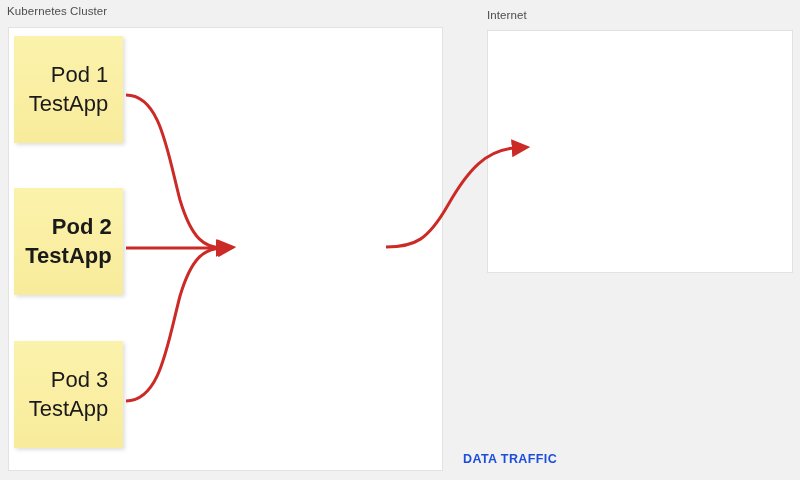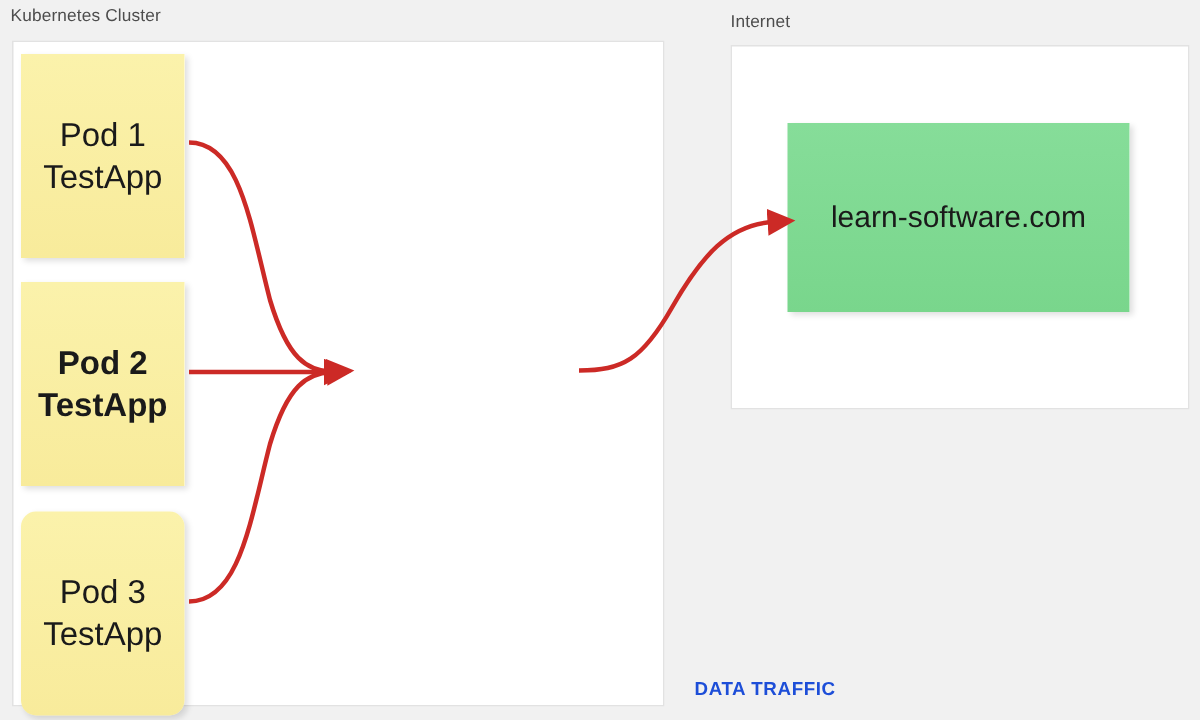--- a/index.html
+++ b/index.html
@@ -45,29 +45,30 @@
     box-sizing: border-box;
     display: flex;
     align-items: center;
     justify-content: center;
     text-align: center;
     color: #1a1a1a;
     box-shadow: 2px 2px 4px rgba(0,0,0,0.13);
   }
   .pod {
     width: 109px;
-    height: 136px;
+    height: 107px;
     left: 14px;
     background: linear-gradient(180deg, #fbf2ab 0%, #f8eb9b 100%);
     font-size: 22px;
     line-height: 1.28;
+    text-align: right;
   }
   #pod-1 { top: 36px; }
   #pod-2 { top: 188px; font-weight: bold; }
-  #pod-3 { top: 341px; border-radius: 10px; }
+  #pod-3 { top: 341px; }
 
   #service-box {
     left: 235px;
     top: 168px;
     width: 143px;
     height: 148px;
     background: linear-gradient(180deg, #f5ba85 0%, #efac70 100%);
     font-size: 13px;
     line-height: 1.38;
   }
@@ -127,23 +128,20 @@
   </div>
 
   <div class="node pod" id="pod-3">
     <div>
       <span>Pod 3</span><br>
       <span>TestApp</span>
     </div>
   </div>
 
 
-  <div class="node" id="site-box">
-    <span>learn-software.com</span>
-  </div>
 
   <svg id="arrows" viewBox="0 0 800 480" xmlns="http://www.w3.org/2000/svg">
     <defs>
       <marker id="ah" markerWidth="9" markerHeight="9" refX="1.1" refY="3" orient="auto" markerUnits="strokeWidth">
         <path d="M0,0 L0,6 L6.2,3 z" fill="#cc2a26"></path>
       </marker>
     </defs>
 
     <path d="M126,95 C160,95 167,150 180,200 C192,240 205,247 221,248" fill="none" stroke="#cc2a26" stroke-width="3"></path>
 

